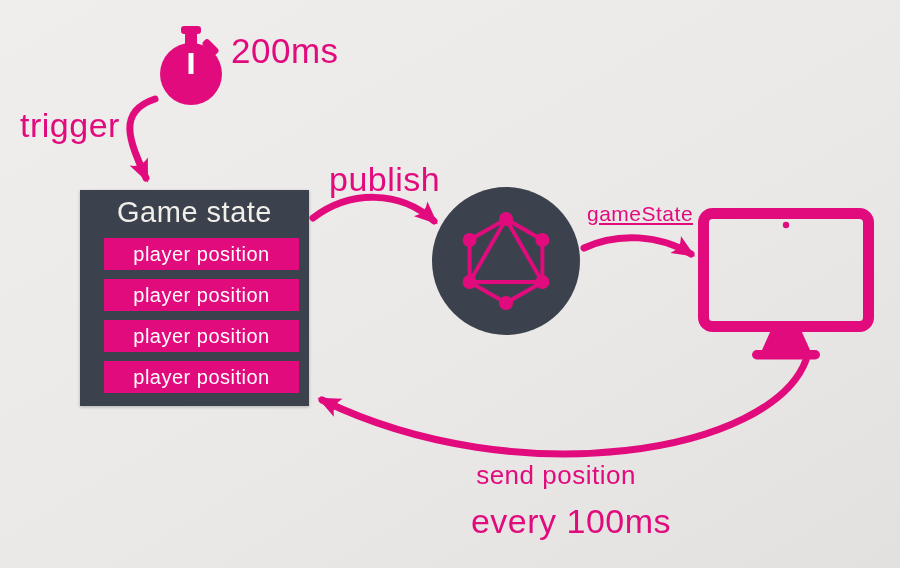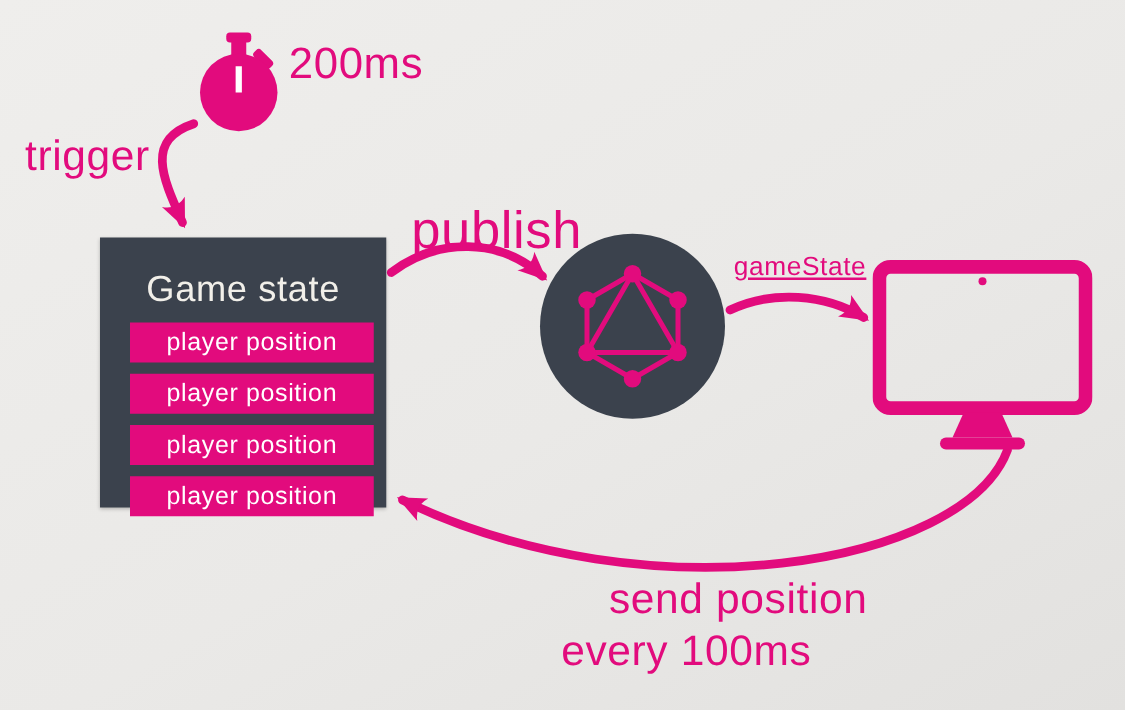--- a/index.html
+++ b/index.html
@@ -27,33 +27,33 @@
     width: 900px; height: 568px;
   }
   .label {
     position: absolute;
     color: var(--magenta);
     letter-spacing: 0.5px;
     white-space: nowrap;
   }
   .timer-label   { left: 231px; top: 31px;  font-size: 35px; }
   .trigger-label { left: 4px;  top: 106px; font-size: 34px; margin-left: 16px; }
-  .publish-label { left: 329px; top: 160px; font-size: 42px; }
+  .publish-label { left: 329px; top: 160px; font-size: 34px; }
   .gamestate-label { left: 587px; top: 202px; font-size: 21px; text-decoration: underline; }
-  .send-label-1 { left: 394px; top: 460px; width: 300px; text-align: right; font-size: 34px; }
-  .send-label-2 { left: 399px; top: 502px; width: 300px; text-align: center; font-size: 34px; }
+  .send-label-1 { left: 406px; top: 460px; width: 300px; text-align: center; font-size: 26px; }
+  .send-label-2 { left: 421px; top: 502px; width: 300px; text-align: center; font-size: 34px; }
 
   .stopwatch { position: absolute; left: 151px; top: 22px; width: 80px; height: 86px; }
 
   .game-state-box {
     position: absolute;
     left: 80px; top: 190px;
     width: 229px; height: 216px;
     background: var(--dark);
-    padding-top: 20px;
+    padding-top: 0;
     box-shadow: 0 1px 3px rgba(0,0,0,0.25);
   }
   .box-title {
     height: 45px; line-height: 45px;
     text-align: center;
     font-size: 29px;
     color: var(--box-title);
     letter-spacing: 0.5px;
   }
   .rows { margin: 3px 10px 0 24px; }

